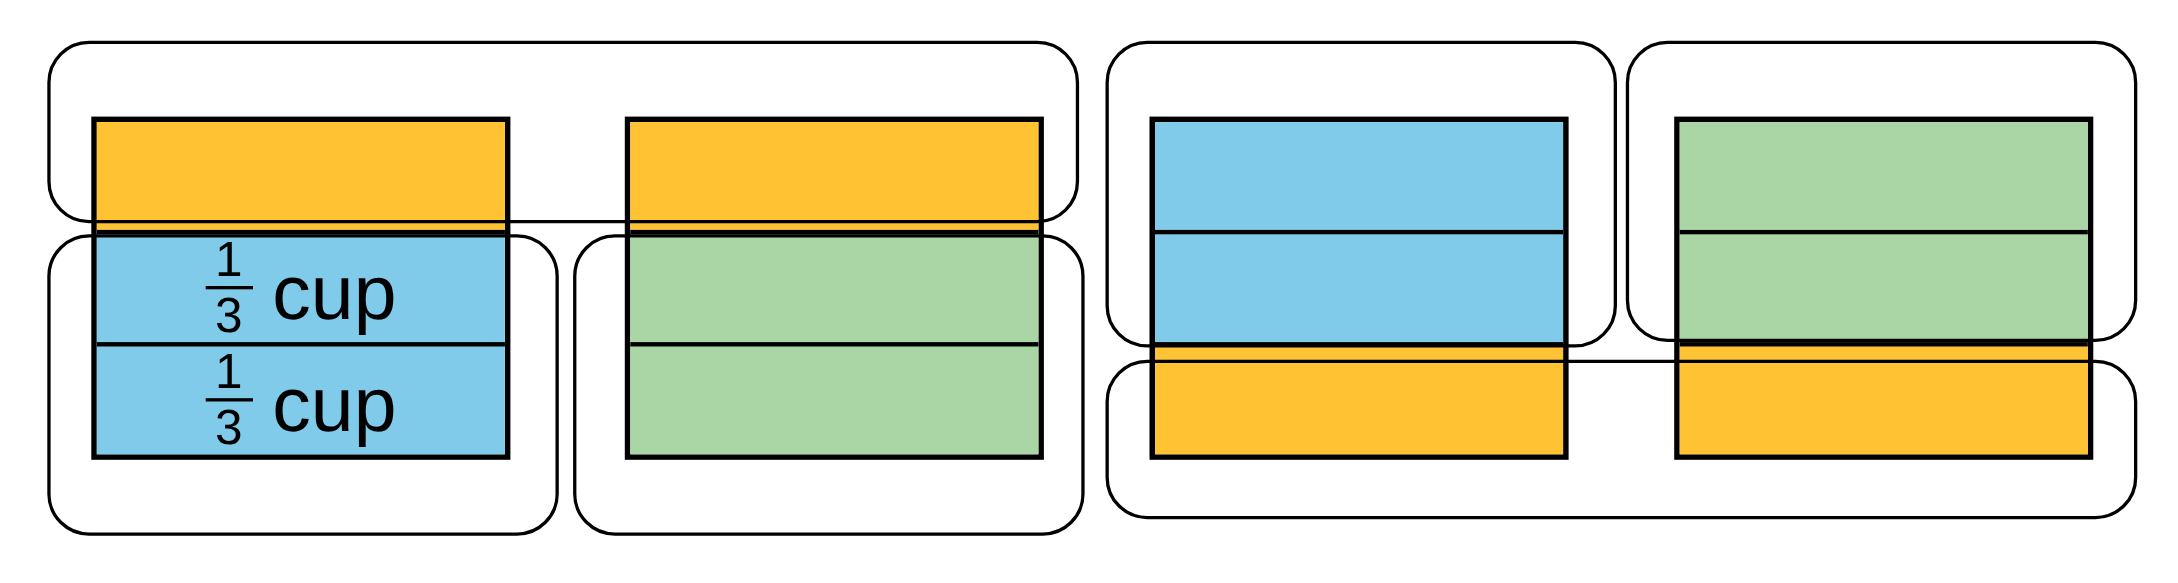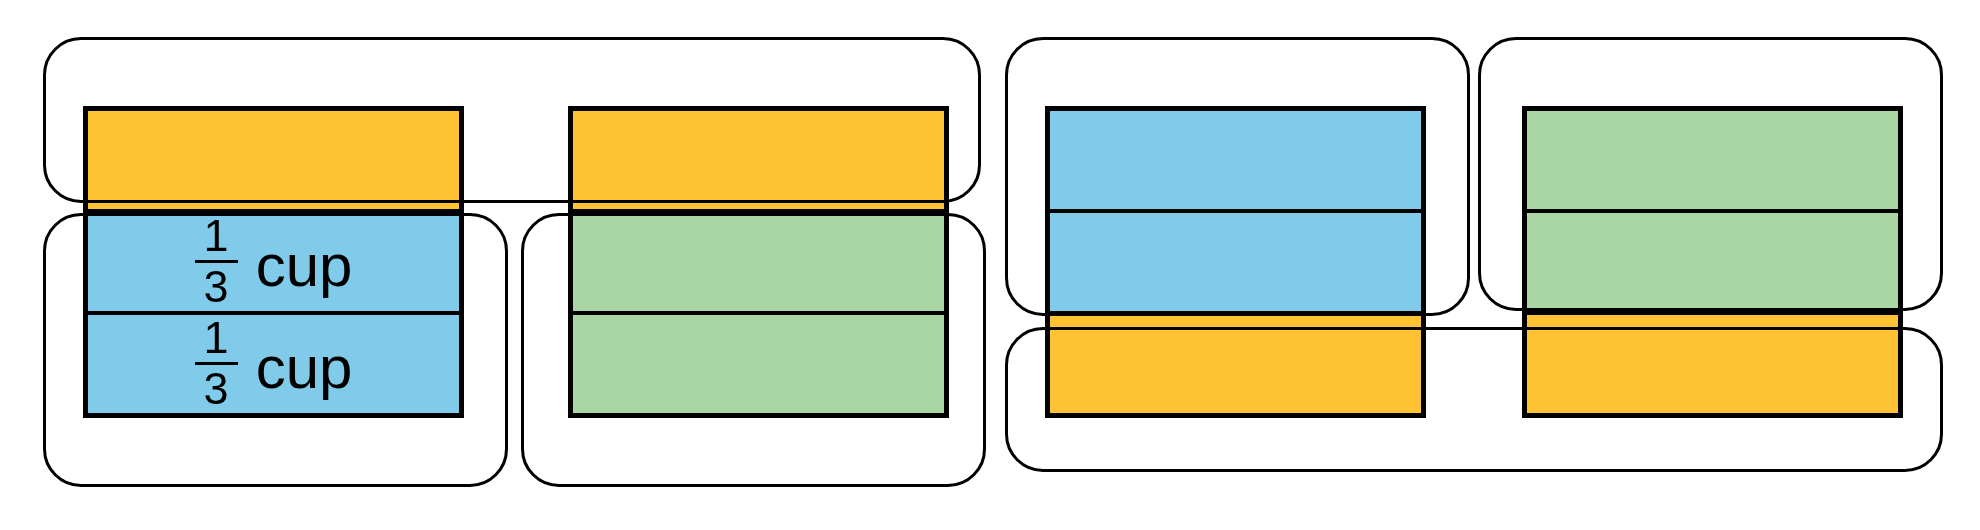--- a/index.html
+++ b/index.html
@@ -50,21 +50,21 @@
     font-size: 45px;
     line-height: 0.82;
   }
   .frac .fbar {
     width: 43px;
     height: 3px;
     background: #000;
     margin: 5px 0 6px 0;
   }
   .unit {
-    font-size: 60px;
+    font-size: 70px;
     line-height: 1;
     margin-top: 8px;
   }
 
   
   .outline {
     position: absolute;
     border: 3px solid #000;
     border-radius: 38px;
     box-sizing: border-box;

